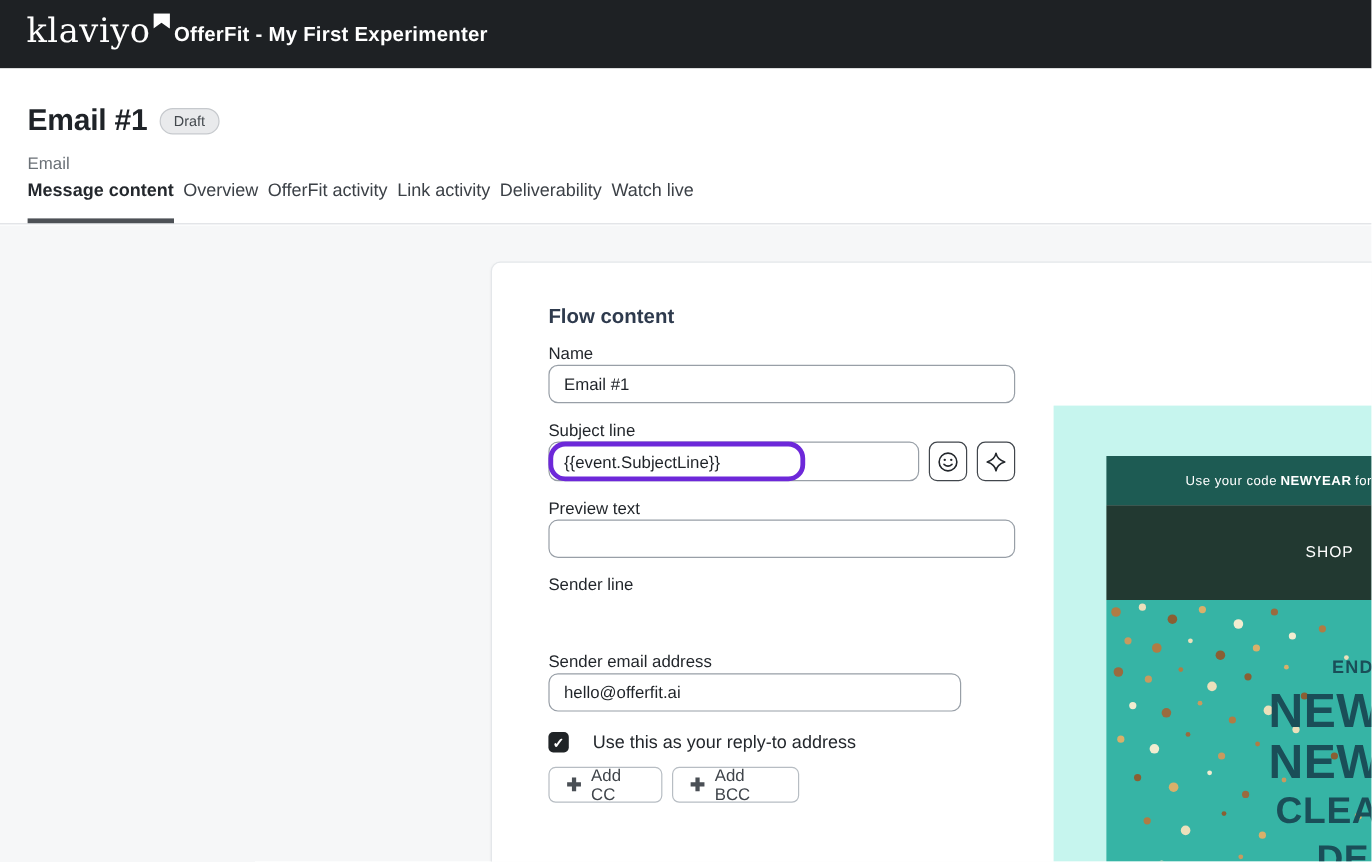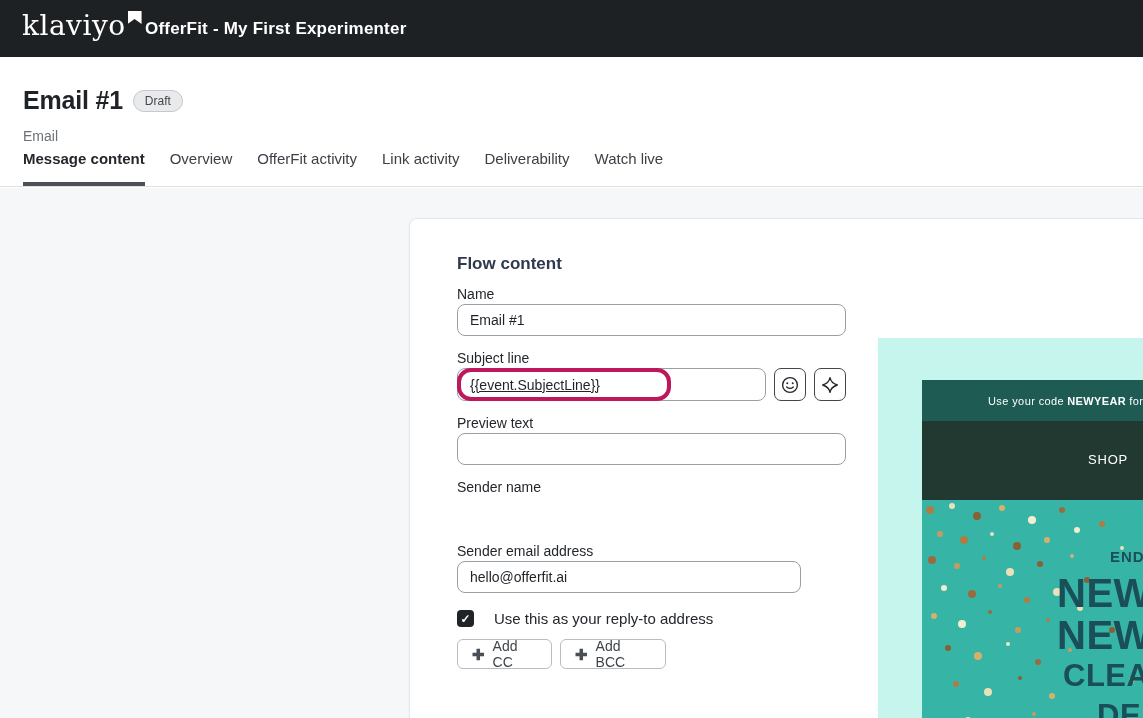--- a/index.html
+++ b/index.html
@@ -12,34 +12,34 @@
   .klogo .flag { display:inline-block; width:14px; height:13px; background:#ffffff; margin-left:2px; margin-top:2px;
                  clip-path:polygon(0 0,100% 0,100% 100%,50% 62%,0 100%); }
   .topbar-title { position:absolute; left:145px; top:0; height:57px; display:flex; align-items:center; color:#ffffff; font-size:17px; font-weight:700; letter-spacing:0.2px; }
 
   
   .subheader { position:absolute; left:0; top:57px; width:1143px; height:130px; background:#ffffff; border-bottom:1px solid #dcdfe3; }
   .title-row { position:absolute; left:23px; top:29px; display:flex; align-items:center; gap:10px; }
   .page-title { font-size:25px; font-weight:700; color:#1f2328; letter-spacing:-0.2px; }
   .status-badge { background:#e9eaec; border:1px solid #c6c9cd; color:#43484d; font-size:12px; padding:3px 11px; border-radius:12px; }
   .page-subtitle { position:absolute; left:23px; top:71px; font-size:14px; color:#6b7177; }
-  .tabs { position:absolute; left:23px; bottom:0; display:flex; gap:25px; }
+  .tabs { position:absolute; left:23px; bottom:0; display:flex; gap:8px; }
   .tab { font-size:15px; color:#3c4147; padding:0 0 15px 0; cursor:pointer; border-bottom:4px solid transparent; }
   .tab.active { font-weight:700; color:#24282d; border-bottom:4px solid #4d5156; }
 
   
   .page-body { position:absolute; left:0; top:188px; width:1143px; height:530px; background:#f6f7f8; }
 
   .card { position:absolute; left:409px; top:30px; width:770px; height:560px; background:#ffffff; border:1px solid #e4e7ea; border-radius:8px; box-shadow:0 1px 2px rgba(0,0,0,0.03); }
 
   .form-heading { position:absolute; left:47px; top:35px; font-size:17px; font-weight:700; color:#2e3a4d; }
   .field-label { position:absolute; font-size:14px; color:#23272c; }
   .text-input { position:absolute; height:32px; border:1px solid #989fa7; border-radius:8px; background:#ffffff; font-family:"Liberation Sans", sans-serif; font-size:14px; color:#1f2328; padding:0 12px; outline:none; }
 
-  .merge-tag { position:absolute; left:47px; top:149px; width:214px; height:33px; border:4px solid #be185d; border-radius:14px; pointer-events:none; display:flex; align-items:center; padding-left:9px; font-size:14px; color:#1f2328; background:transparent;text-decoration:underline; }
+  .merge-tag { position:absolute; left:47px; top:149px; width:214px; height:33px; border:4px solid #6d28d9; border-radius:14px; pointer-events:none; display:flex; align-items:center; padding-left:9px; font-size:14px; color:#1f2328; background:transparent; }
 
   .icon-btn { position:absolute; width:32px; height:33px; border:1px solid #41464c; border-radius:7px; background:#ffffff; display:flex; align-items:center; justify-content:center; cursor:pointer; }
 
   .checkbox-row { position:absolute; left:47px; top:391px; display:flex; align-items:center; gap:20px; }
   .checkbox { width:17px; height:17px; background:#202427; border-radius:4px; display:flex; align-items:center; justify-content:center; cursor:pointer; }
   .checkbox.checked::after { content:"✓"; color:#ffffff; font-size:12px; font-weight:700; }
   .checkbox-label { font-size:15px; color:#23272c; }
 
   .add-btn { position:absolute; top:420px; height:30px; border:1px solid #b7bdc3; border-radius:6px; background:#ffffff; display:flex; align-items:center; gap:8px; padding:0 14px; font-size:14px; color:#3f444a; cursor:pointer; }
   .plus-icon { font-size:15px; font-weight:700; color:#4a4f55; line-height:1; }
@@ -110,21 +110,21 @@
     </div>
     <div class="icon-btn" style="left:404px; top:149px;">
       <svg width="18" height="18" viewBox="0 0 32 32">
         <path d="M16 3 Q17.6 12.4 29 16 Q17.6 19.6 16 29 Q14.4 19.6 3 16 Q14.4 12.4 16 3 Z" fill="none" stroke="#23272c" stroke-width="2.4" stroke-linejoin="round"></path>
       </svg>
     </div>
 
     <div class="field-label" style="left:47px; top:196px;">Preview text</div>
     <input class="text-input" style="left: 47px; top: 214px; width: 389px;" value="">
 
-    <div class="field-label" style="left:47px; top:260px;">Sender name</div>
+    <div class="field-label" style="left:47px; top:260px;">Sender line</div>
 
     <div class="field-label" style="left:47px; top:324px;">Sender email address</div>
     <input class="text-input" style="left: 47px; top: 342px; width: 344px;" value="hello@offerfit.ai">
 
     <div class="checkbox-row">
       <div class="checkbox checked" id="reply-to-checkbox"></div>
       <span class="checkbox-label">Use this as your reply-to address</span>
     </div>
 
     <div class="add-btn" style="left:47px; width:95px;">

